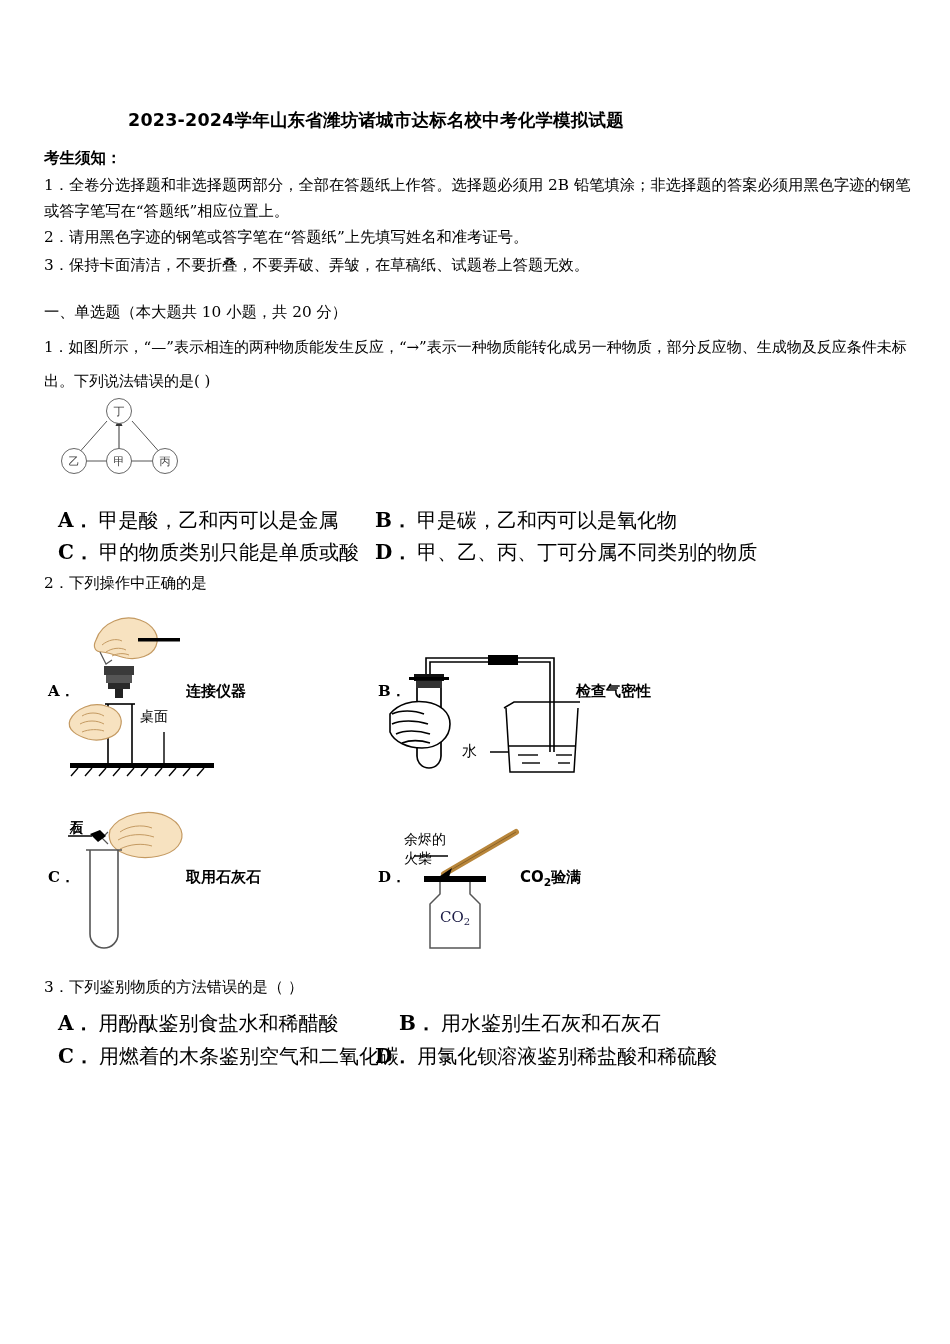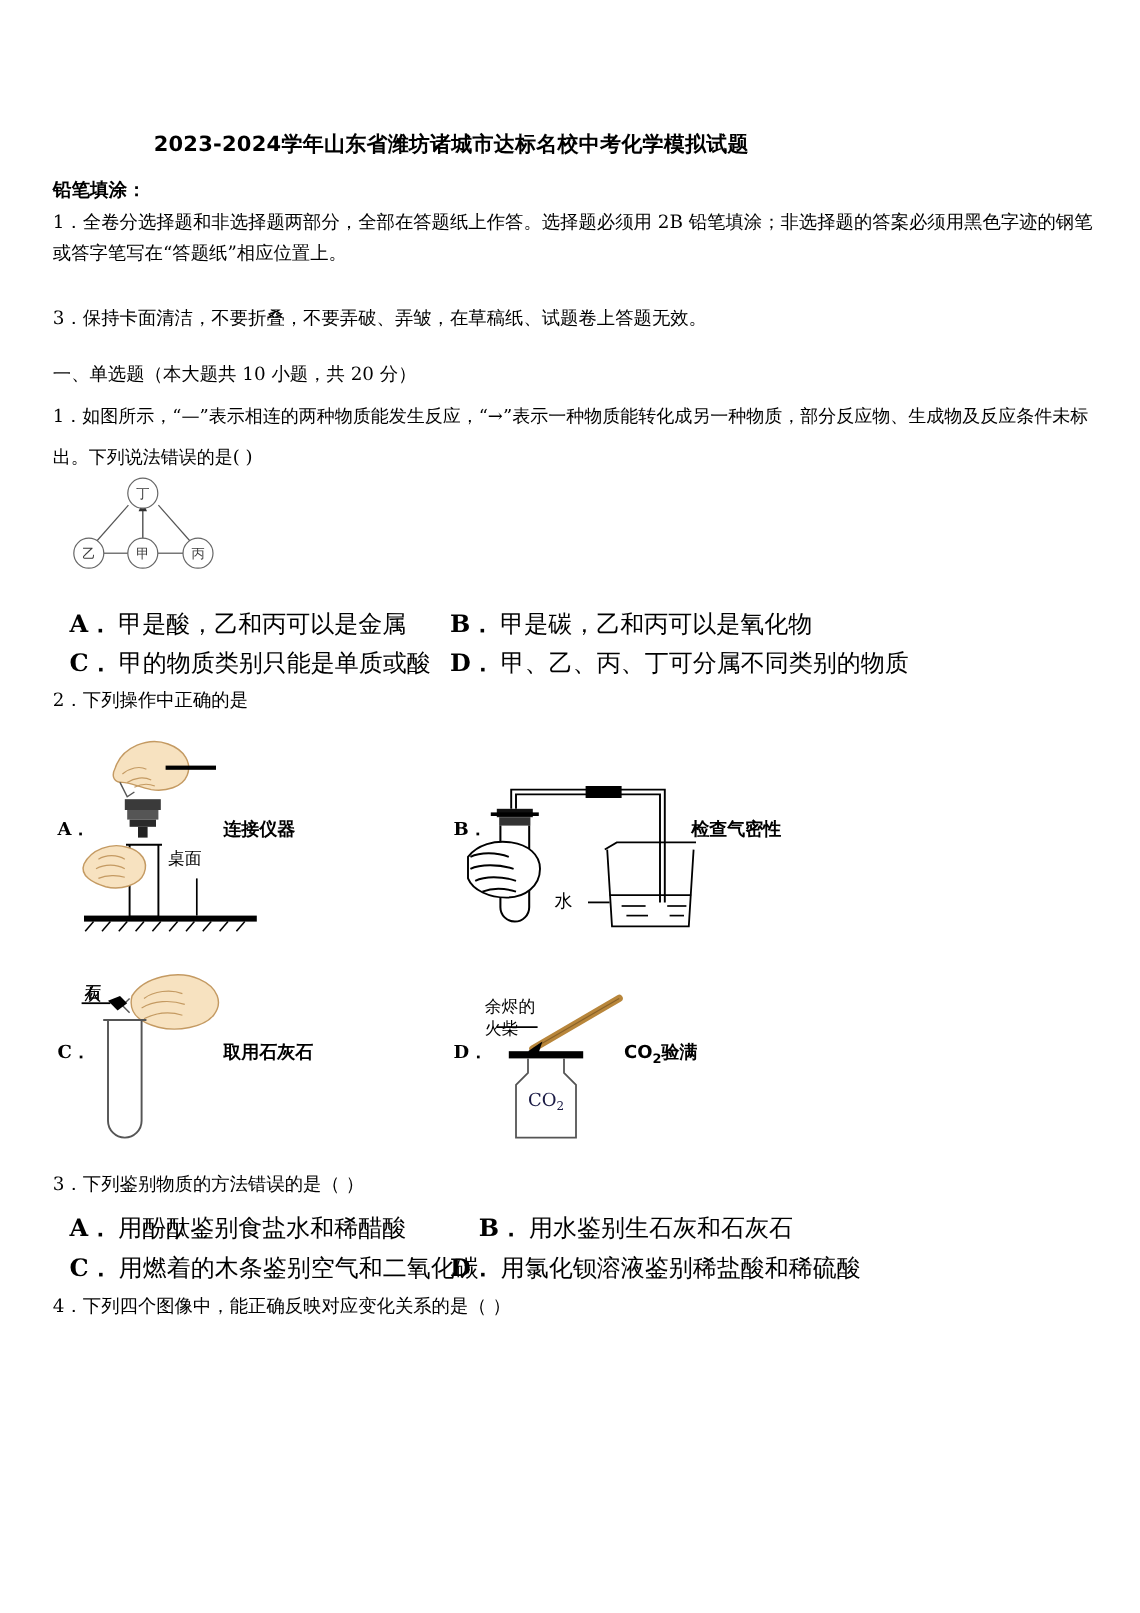--- a/index.html
+++ b/index.html
@@ -160,22 +160,23 @@
   }
   sub { font-size: .72em; }
 </style>
 </head>
 <body>
 
 <div class="page">
 
   <div class="doc-title">2023-2024学年山东省潍坊诸城市达标名校中考化学模拟试题</div>
 
-  <div class="notice-head">铅笔填涂：</div>
+  <div class="notice-head">考生须知：</div>
   <div class="body-text notice-1">1．全卷分选择题和非选择题两部分，全部在答题纸上作答。选择题必须用 2B 铅笔填涂；非选择题的答案必须用黑色字迹的钢笔或答字笔写在“答题纸”相应位置上。</div>
+  <div class="body-text notice-2">2．请用黑色字迹的钢笔或答字笔在“答题纸”上先填写姓名和准考证号。</div>
   <div class="body-text notice-3">3．保持卡面清洁，不要折叠，不要弄破、弄皱，在草稿纸、试题卷上答题无效。</div>
 
   <div class="section-head">一、单选题（本大题共 10 小题，共 20 分）</div>
 
   <div class="q1-stem">1．如图所示，“—”表示相连的两种物质能发生反应，“→”表示一种物质能转化成另一种物质，部分反应物、生成物及反应条件未标出。下列说法错误的是(    )</div>
 
   <div class="q1-figure">
     <svg width="130" height="92" viewBox="0 0 130 92">
 
       <g stroke="#555555" stroke-width="1" fill="none">
@@ -392,15 +393,14 @@
   <div class="opt q3b">
     <span class="lbl">B．</span><span>用水鉴别生石灰和石灰石</span>
   </div>
   <div class="opt q3c">
     <span class="lbl">C．</span><span>用燃着的木条鉴别空气和二氧化碳</span>
   </div>
   <div class="opt q3d">
     <span class="lbl">D．</span><span>用氯化钡溶液鉴别稀盐酸和稀硫酸</span>
   </div>
 
-  <div class="q4-stem">4．下列四个图像中，能正确反映对应变化关系的是（    ）</div>
 
 </div>
 
 </body></html>

